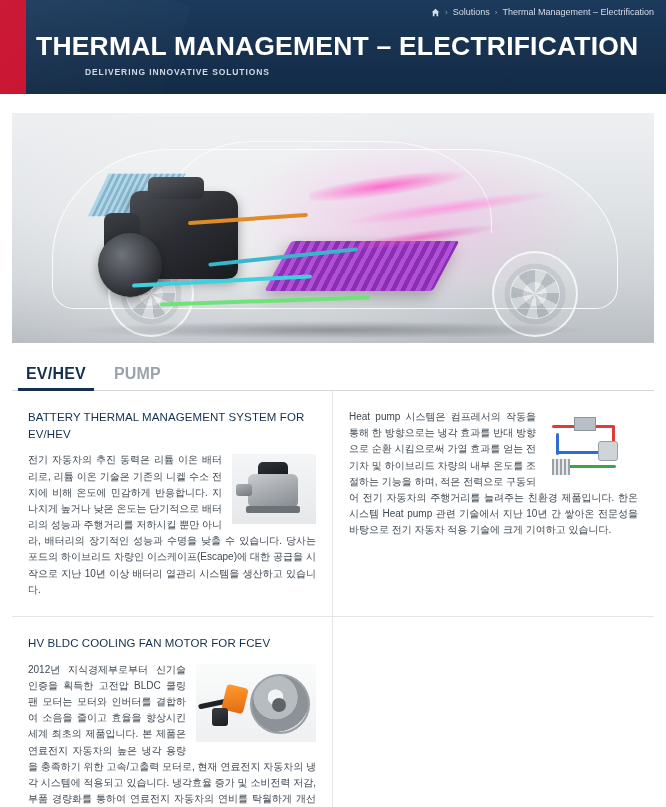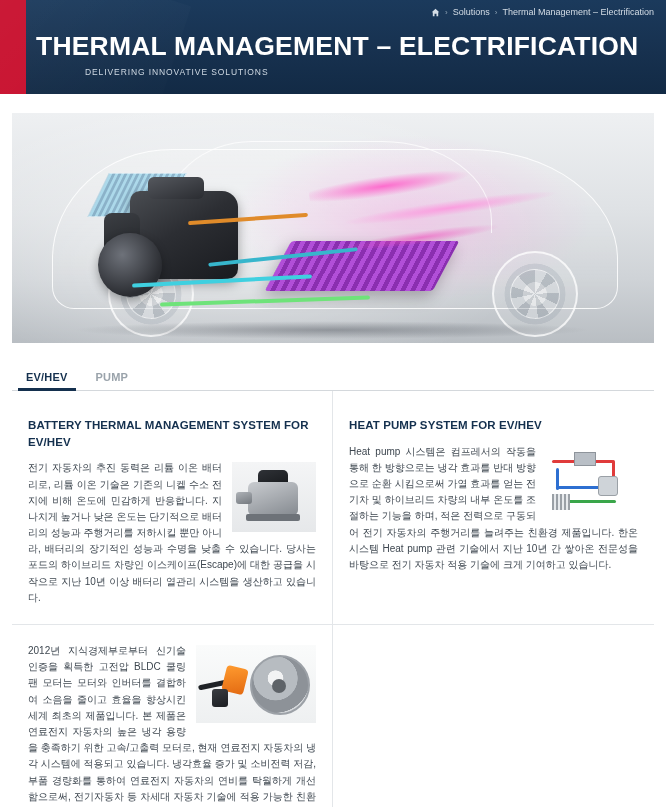--- a/index.html
+++ b/index.html
@@ -57,21 +57,21 @@
     color: #ffffff;
     letter-spacing: 0.2px;
     z-index: 3;
     white-space: nowrap;
   }
   .header-sub {
     position: absolute;
     left: 37px;
     top: 67px;
     font-size: 8.5px;
-    font-weight: normal;
+    font-weight: bold;
     color: #cfd9e3;
     letter-spacing: 0.9px;
     z-index: 3;
     padding-left: 48px;
   }
 
   
   .hero-wrap {
     margin: 19px 12px 0 12px;
     width: 642px;
@@ -204,21 +204,21 @@
   
   .tabs {
     margin: 20px 12px 0 12px;
     width: 642px;
     border-bottom: 1px solid #d4d8dc;
     display: flex;
     align-items: flex-end;
     height: 28px;
   }
   .tab {
-    font-size: 11px;
+    font-size: 16px;
     font-weight: bold;
     color: #9aa3ab;
     padding: 0 14px 7px 14px;
     cursor: pointer;
     position: relative;
     letter-spacing: 0.2px;
   }
   .tab.active { color: #14304e; }
   .tab.active:after {
     content: "";
@@ -237,24 +237,24 @@
   }
   .cell {
     padding: 18px 16px 18px 16px;
     border-bottom: 1px solid #e3e6e9;
     min-height: 180px;
   }
   .cell.left  { border-right: 1px solid #e3e6e9; }
   .cell.empty { border-bottom: none; }
   .card-title {
     font-size: 11.5px;
-    font-weight: bold;
+    font-weight: normal;
     color: #14304e;
     line-height: 1.45;
-    margin: 8px 0 10px 0;
+    margin: 0 0 10px 0;
     letter-spacing: 0.1px;
   }
   .card-body {
     position: relative;
     font-size: 10px;
     line-height: 1.62;
     color: #3e4750;
     text-align: justify;
   }
   .thumb {
@@ -382,37 +382,37 @@
         <div class="p-top"></div>
           <div class="p-body"></div>
           <div class="p-nozzle"></div>
           <div class="p-foot"></div>
       </div>
       <span>전기 자동차의 추진 동력은 리튬 이온 배터리로, 리튬 이온 기술은 기존의 니켈 수소 전지에 비해 온도에 민감하게 반응합니다. 지나치게 높거나 낮은 온도는 단기적으로 배터리의 성능과 주행거리를 저하시킬 뿐만 아니라, 배터리의 장기적인 성능과 수명을 낮출 수 있습니다. 당사는 포드의 하이브리드 차량인 이스케이프(Escape)에 대한 공급을 시작으로 지난 10년 이상 배터리 열관리 시스템을 생산하고 있습니다.</span>
     </div>
   </div>
 
   <div class="cell">
-    <div class="card-title">HEAT PUMP SYSTEM FOR EV/HEV</div>
     <div class="card-body">
       <div class="thumb thumb-circuit">
         <div class="c-line r1"></div>
           <div class="c-line r2"></div>
         <div class="c-line b1"></div>
           <div class="c-line b2"></div>
         <div class="c-line g1"></div>
         <div class="box1"></div>
           <div class="box2"></div>
           <div class="coil"></div>
       </div>
       <span>Heat pump 시스템은 컴프레서의 작동을 통해 한 방향으로는 냉각 효과를 반대 방향으로 순환 시킴으로써 가열 효과를 얻는 전기차 및 하이브리드 차량의 내부 온도를 조절하는 기능을 하며, 적은 전력으로 구동되어 전기 자동차의 주행거리를 늘려주는 친환경 제품입니다. 한온시스템 Heat pump 관련 기술에서 지난 10년 간 쌓아온 전문성을 바탕으로 전기 자동차 적용 기술에 크게 기여하고 있습니다.</span>
     </div>
   </div>
 
   <div class="cell left">
+    <div class="card-title">HV BLDC COOLING FAN MOTOR FOR FCEV</div>
     <div class="card-body">
       <div class="thumb thumb-fan">
         <div class="f-disc"></div>
           <div class="f-hub"></div>
         <div class="f-cable"></div>
           <div class="f-conn"></div>
           <div class="f-conn2"></div>
       </div>
       <span>2012년 지식경제부로부터 신기술 인증을 획득한 고전압 BLDC 쿨링 팬 모터는 모터와 인버터를 결합하여 소음을 줄이고 효율을 향상시킨 세계 최초의 제품입니다. 본 제품은 연료전지 자동차의 높은 냉각 용량을 충족하기 위한 고속/고출력 모터로, 현재 연료전지 자동차의 냉각 시스템에 적용되고 있습니다. 냉각효율 증가 및 소비전력 저감, 부품 경량화를 통하여 연료전지 자동차의 연비를 탁월하게 개선함으로써, 전기자동차 등 차세대 자동차 기술에 적용 가능한 친환경 제품입니다.</span>
     </div>

